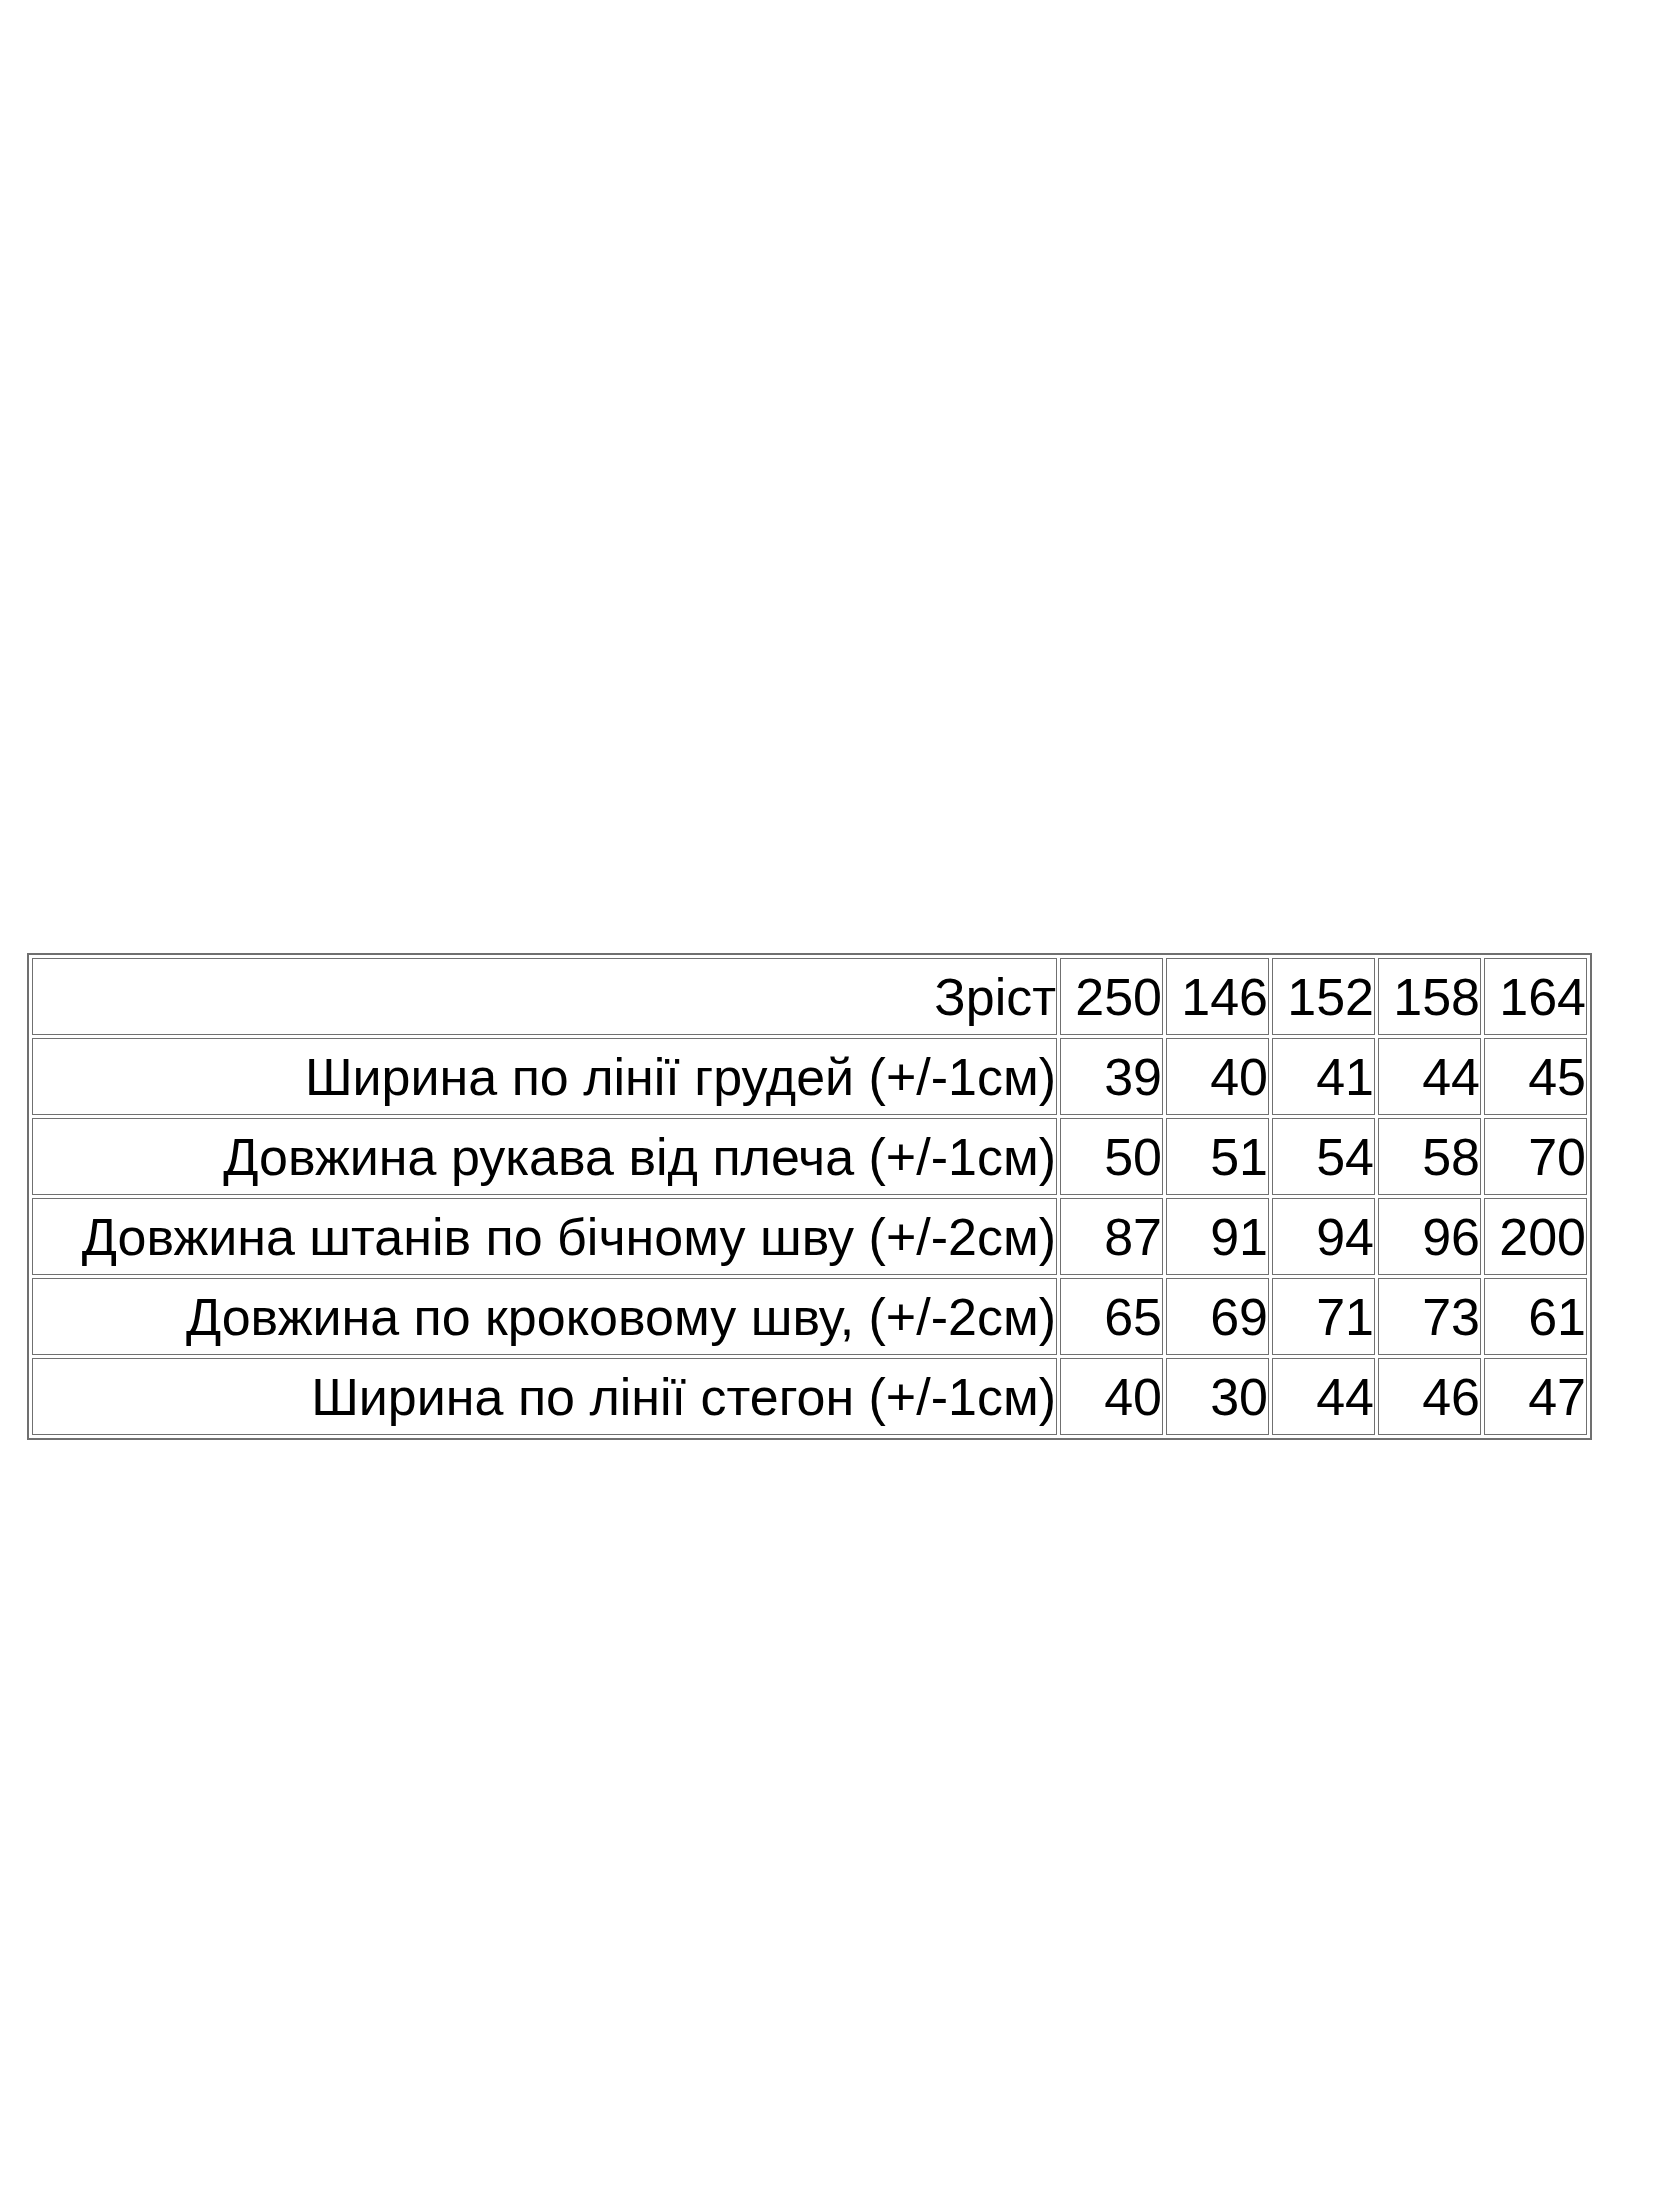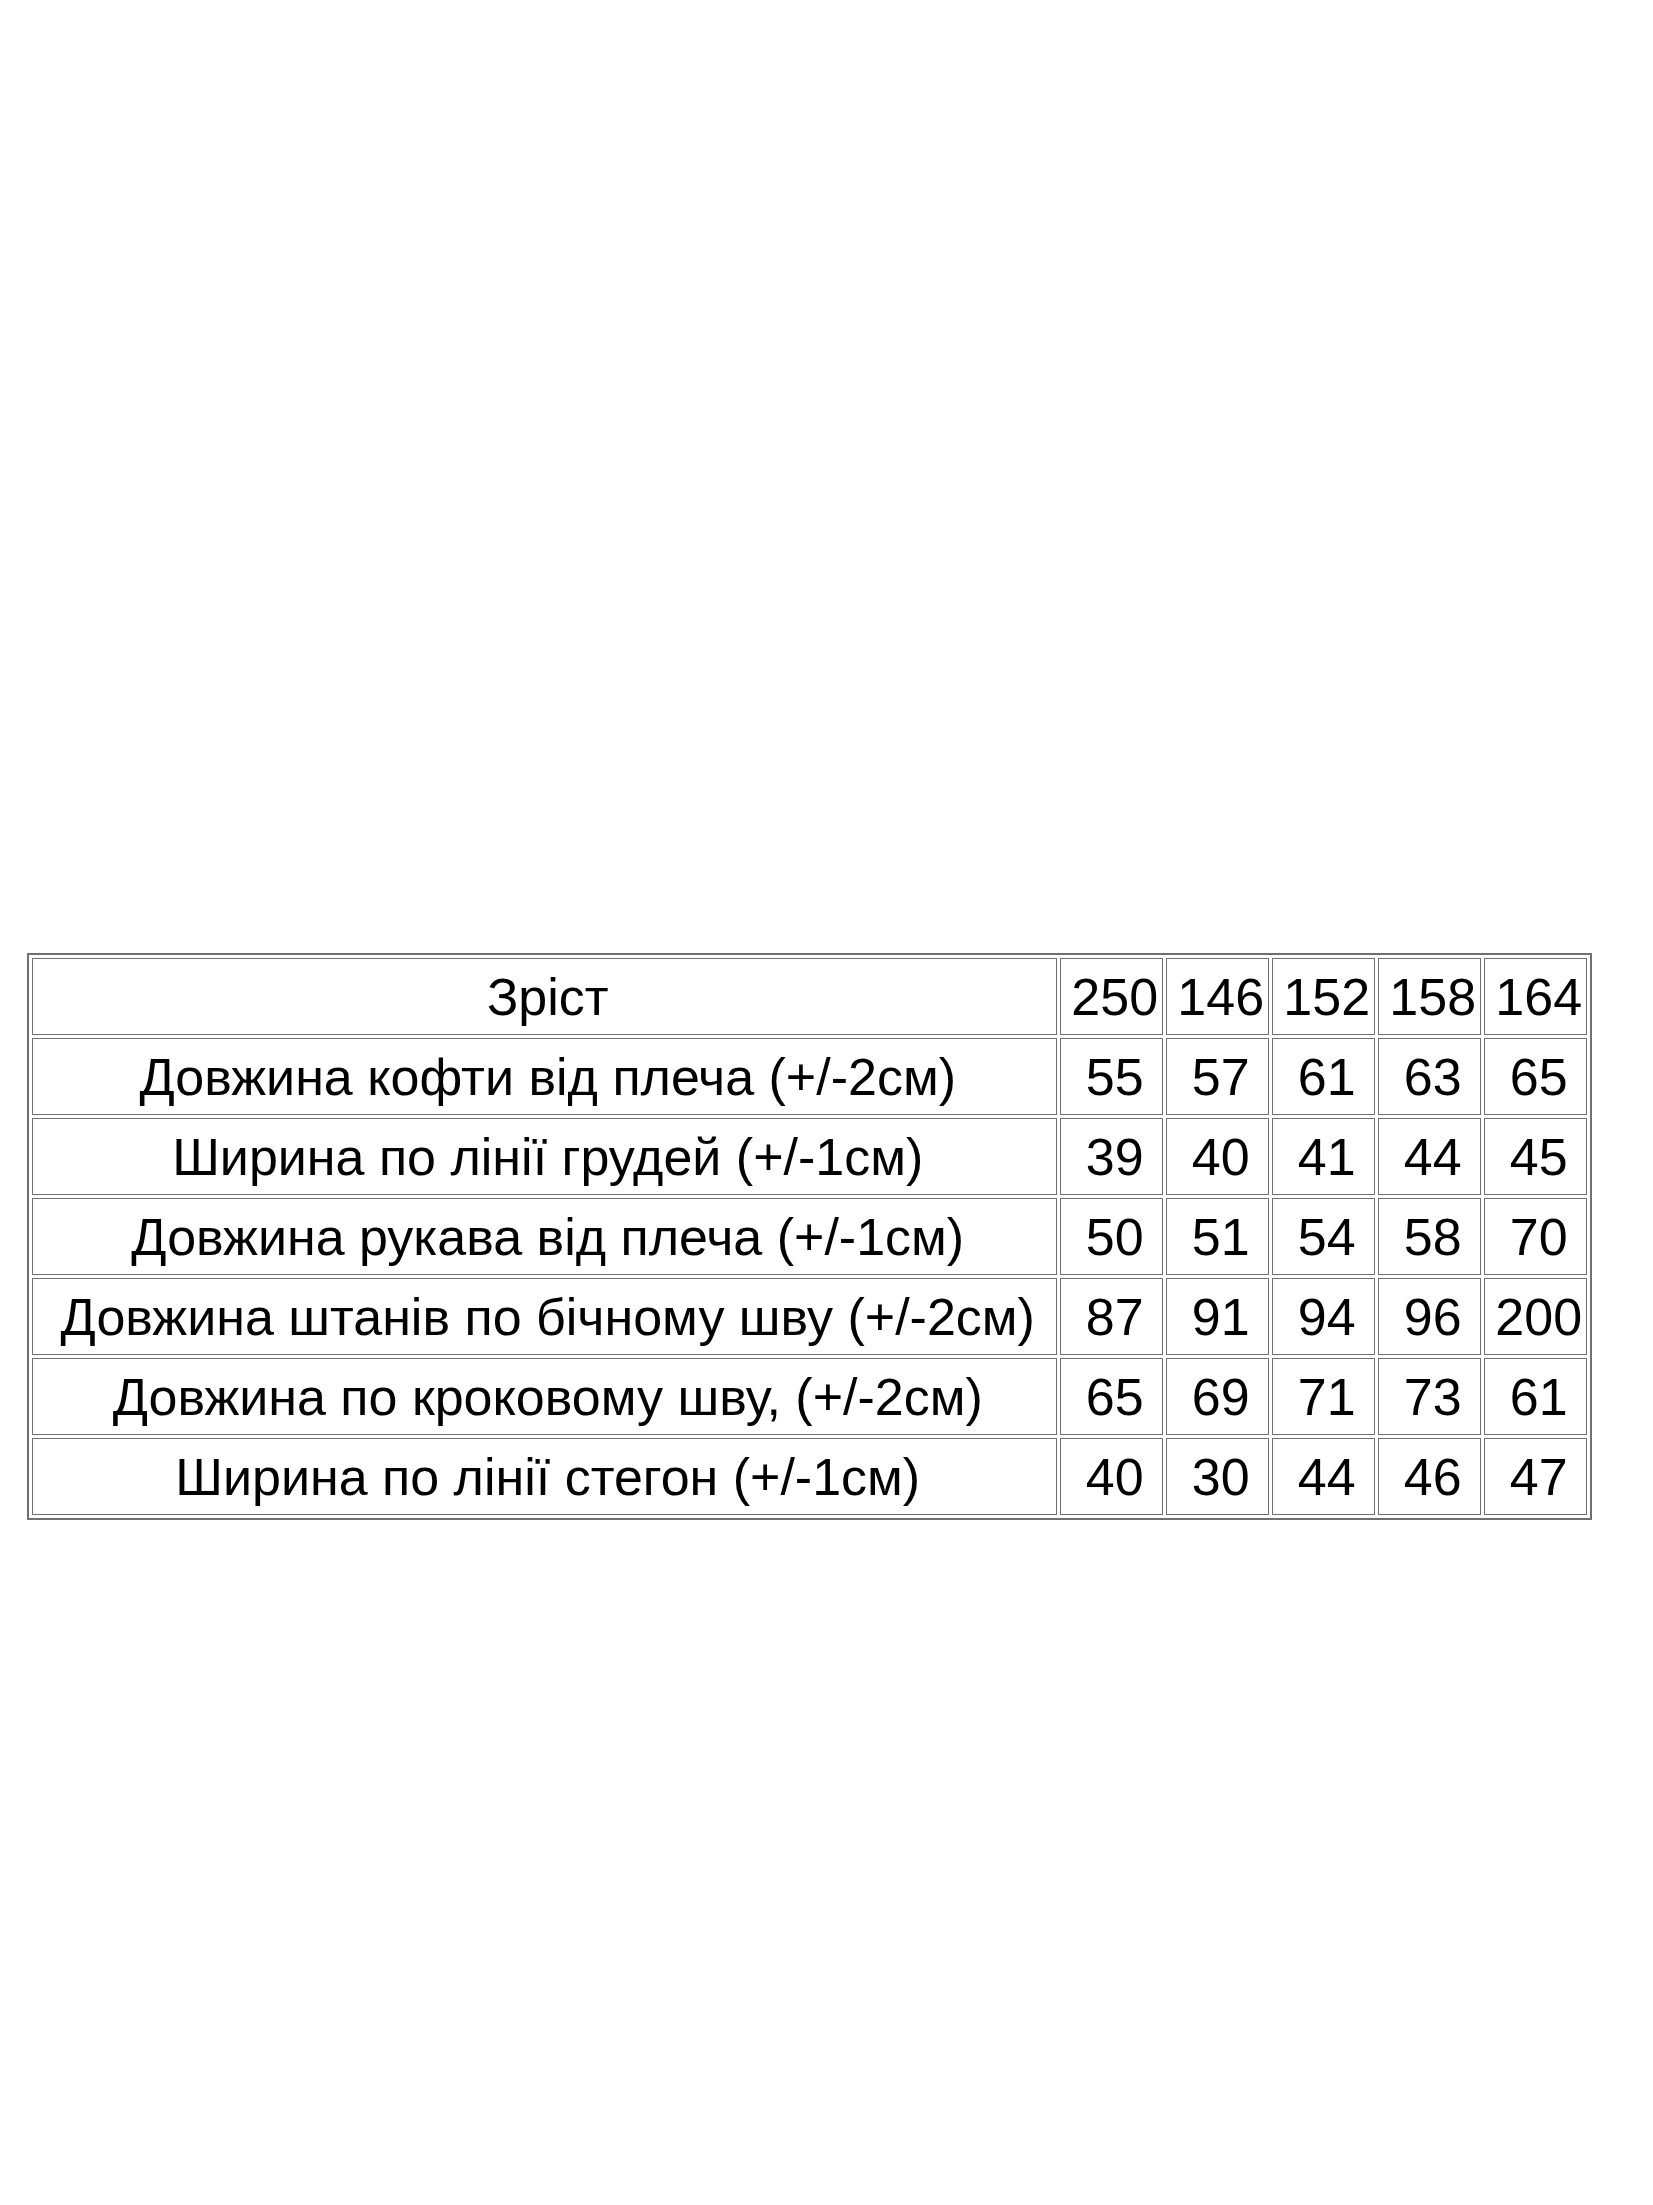--- a/index.html
+++ b/index.html
@@ -24,21 +24,21 @@
     background: #ffffff;
     table-layout: fixed;
   }
   table.size-chart td {
     border: 1.6px solid #707070;
     height: 75px;
     padding: 0 0 0 6.5px;
     font-size: 52px;
     line-height: 1.0;
     vertical-align: middle;
-    text-align: center;
+    text-align: right;
     white-space: nowrap;
     overflow: hidden;
     background: #ffffff;
     margin-top: 28px;
   }
   col.c-label { width: 1025px; }
   col.c-num   { width: 103px; }
 </style>
 </head>
 <body>
@@ -53,28 +53,20 @@
     <col class="c-num">
   </colgroup>
   <tbody>
     <tr>
       <td>Зріст</td>
       <td>250</td>
       <td>146</td>
       <td>152</td>
       <td>158</td>
       <td>164</td>
-    </tr>
-    <tr>
-      <td>Довжина кофти від плеча (+/-2см)</td>
-      <td>55</td>
-      <td>57</td>
-      <td>61</td>
-      <td>63</td>
-      <td>65</td>
     </tr>
     <tr>
       <td>Ширина по лінії грудей (+/-1см)</td>
       <td>39</td>
       <td>40</td>
       <td>41</td>
       <td>44</td>
       <td>45</td>
     </tr>
     <tr>

